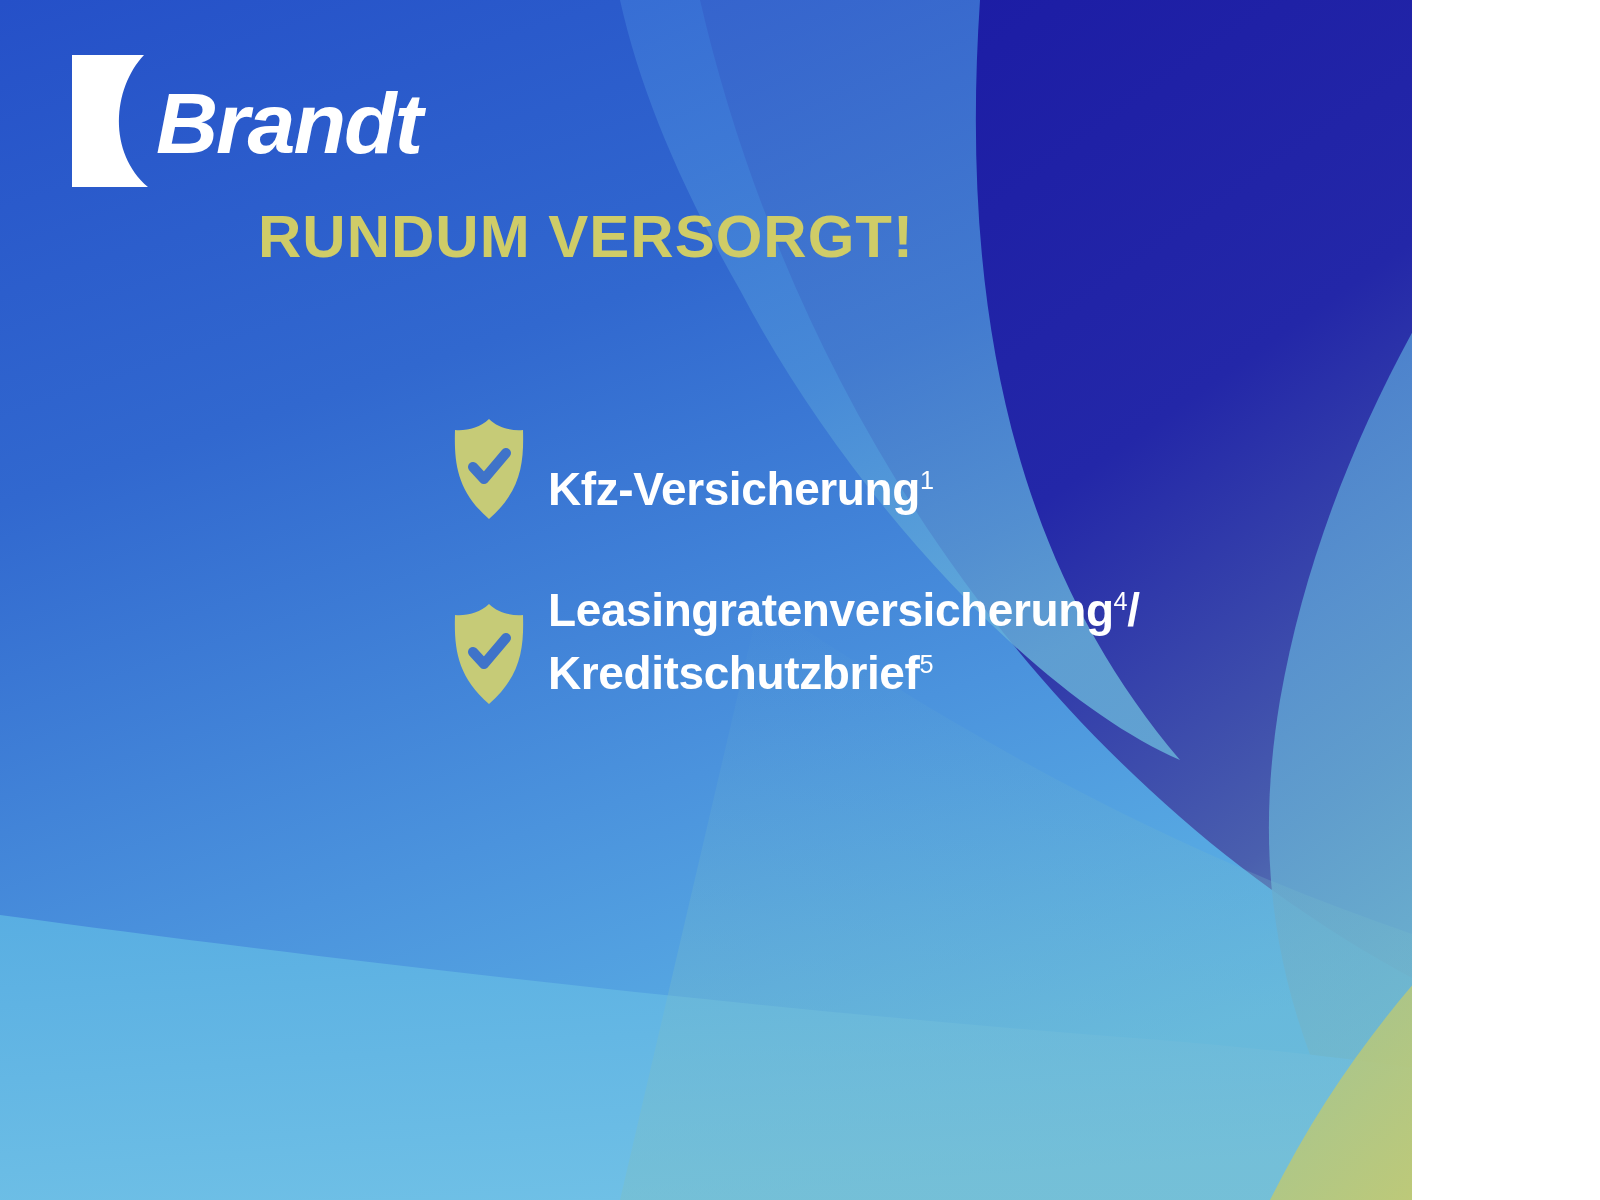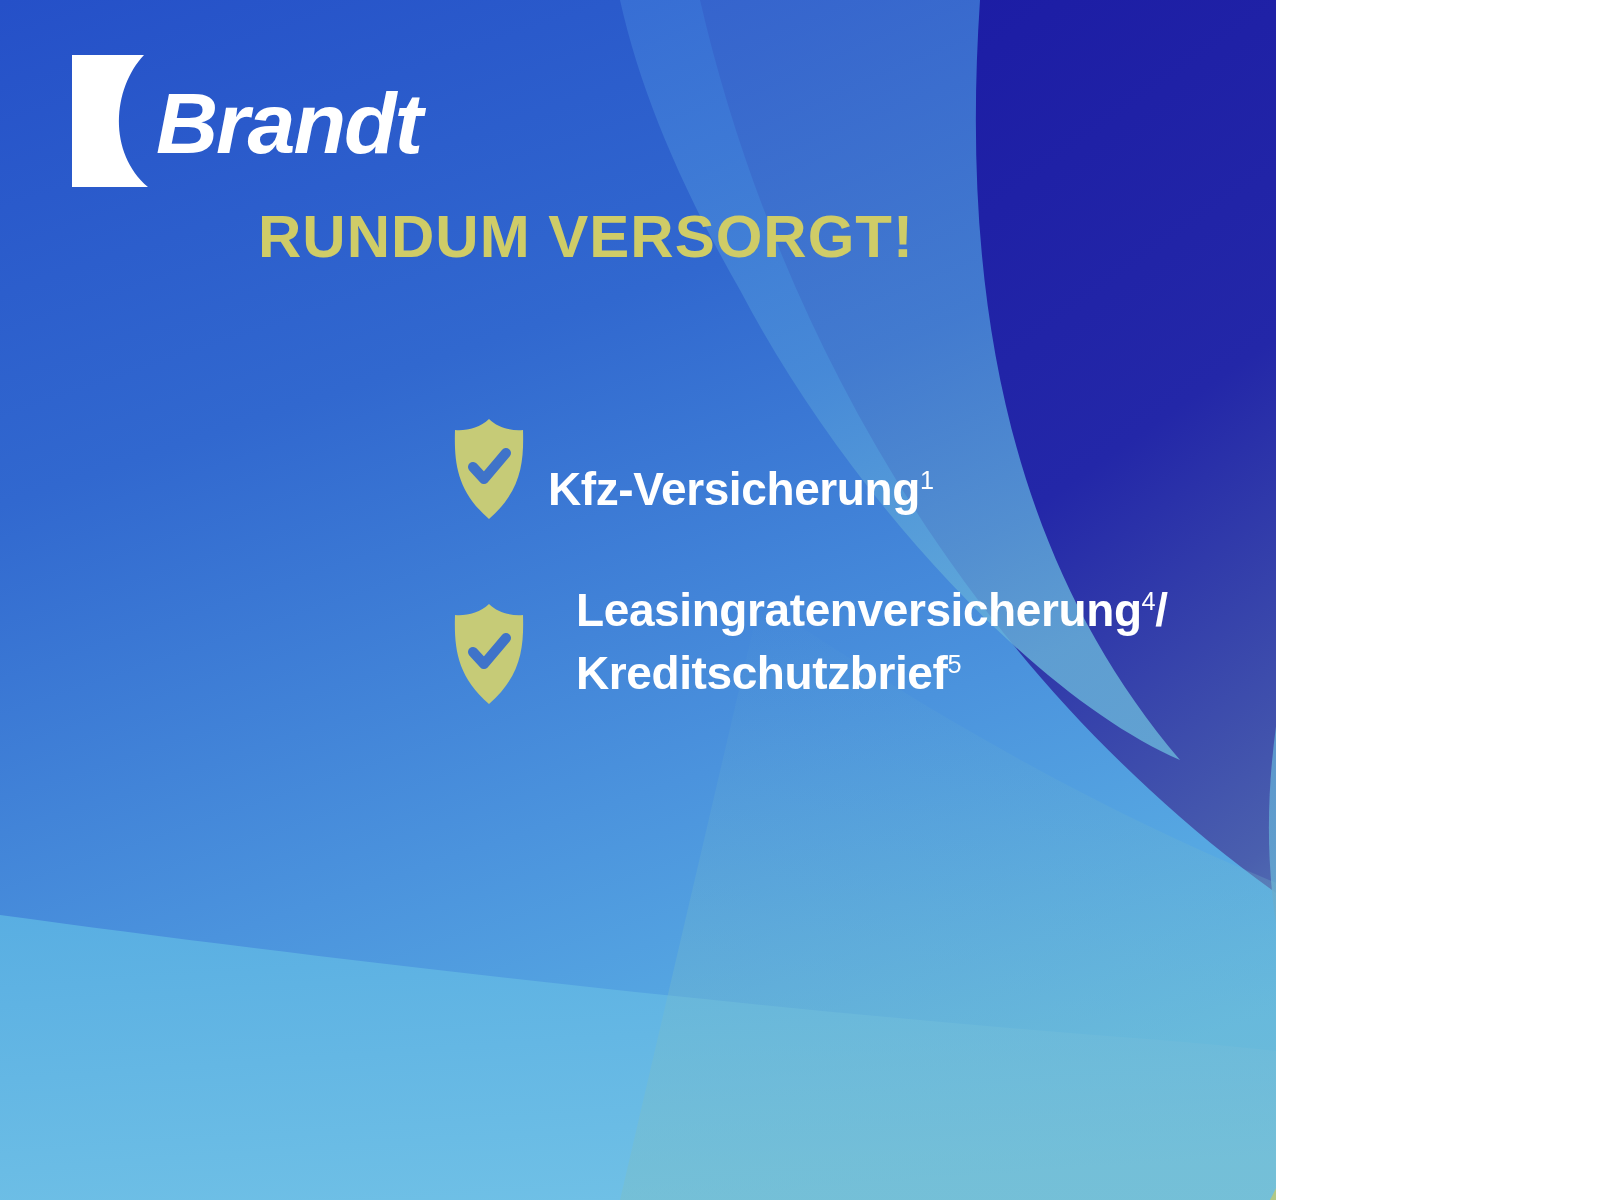--- a/index.html
+++ b/index.html
@@ -3,21 +3,21 @@
 <meta charset="utf-8">
 <style>
   * { margin:0; padding:0; box-sizing:border-box; }
   html, body {
     width:1600px; height:1200px;
     overflow:hidden;
     font-family:"Liberation Sans", sans-serif;
   }
   .canvas {
     position:relative;
-    width:1276px; height:1200px;
+    width:1412px; height:1200px;
     overflow:hidden;
     background:#b91c1c;
   }
   .bg-svg {
     position:absolute; inset:0;
     width:1600px; height:1200px;
     display:block;
   }
 
   
@@ -61,21 +61,21 @@
   .features {
     position:absolute;
     left:450px; top:415px;
     width:1000px;
   }
   .feature {
     display:flex;
     align-items:flex-end;
     margin-bottom:42px;
   }
-  .feature:last-child { margin-bottom:0;gap:28px; }
+  .feature:last-child { margin-bottom:0; }
   .shield {
     width:78px; height:104px;
     flex:0 0 auto;
     display:block;
     margin-top:2px;
   }
   .feature-text {
     font-size:46px;
     font-weight:700;
     color:#ffffff;

